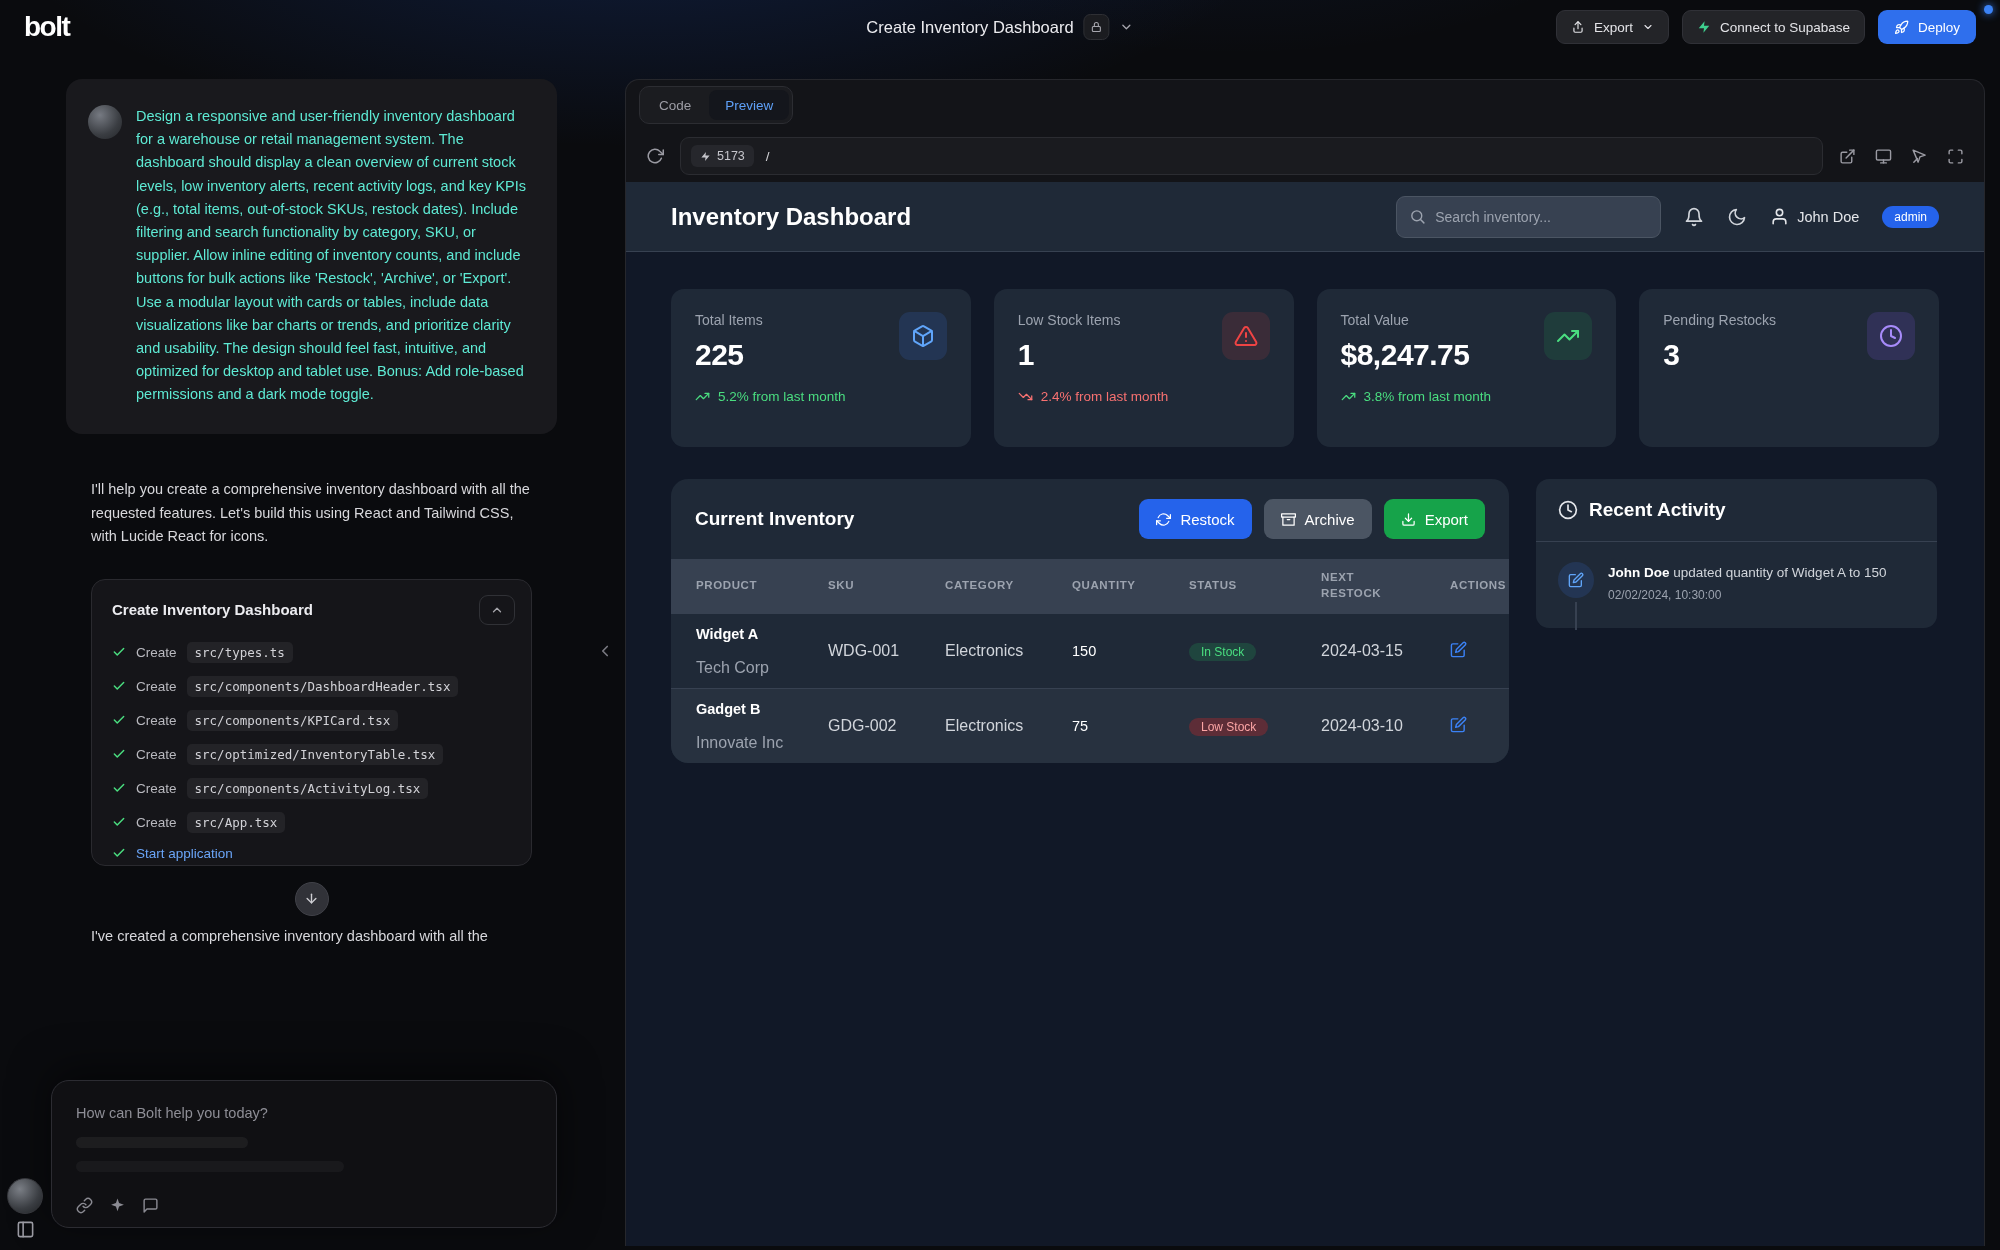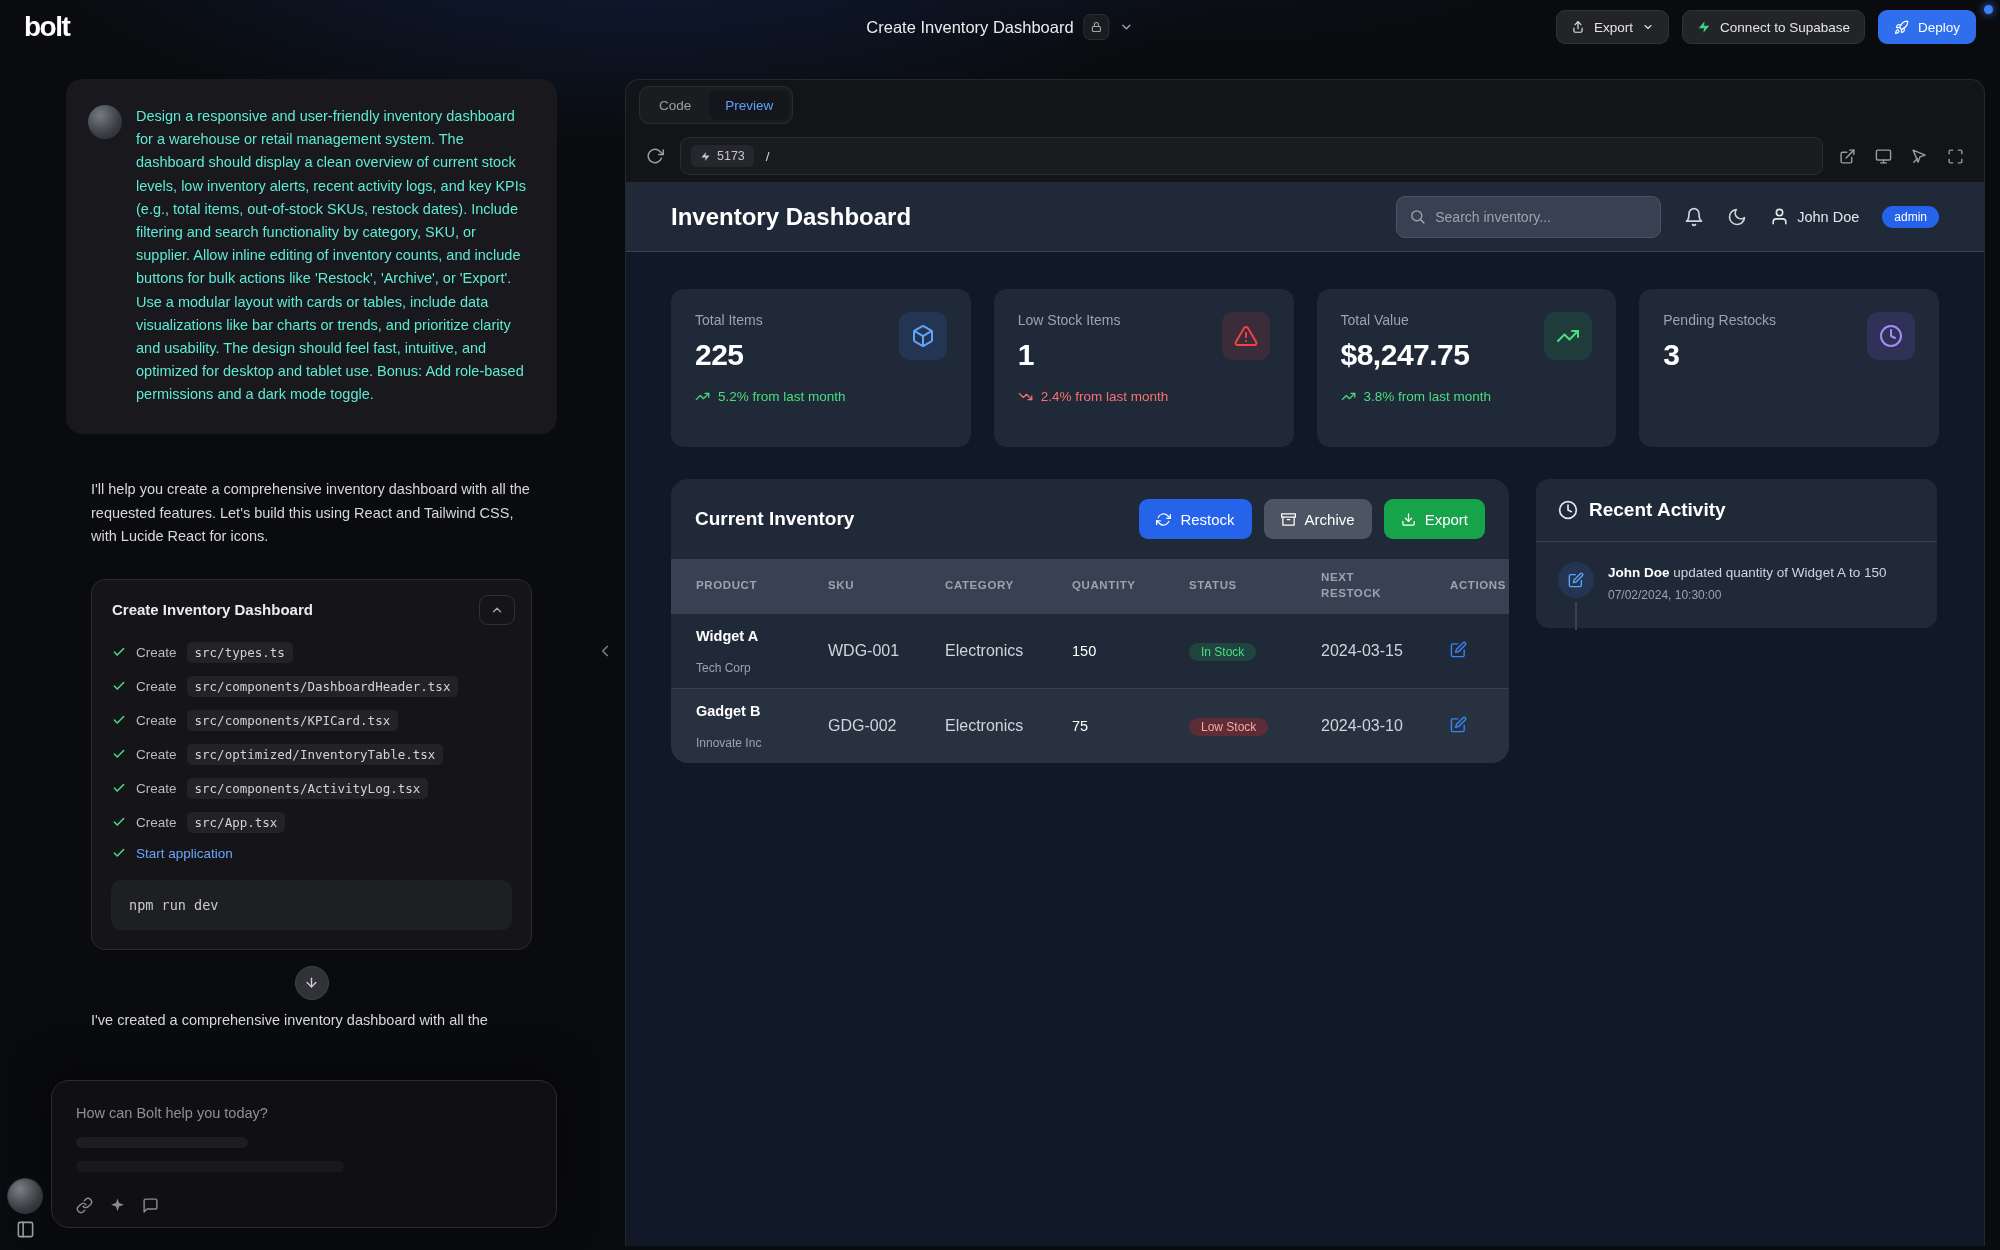--- a/index.html
+++ b/index.html
@@ -108,21 +108,21 @@
   .inv-actions { margin-left:auto; display:flex; gap:12px; }
   .inv-btn { height:40px; border-radius:9px; padding:0 17px; color:#fff; font-size:15px; display:flex; align-items:center; gap:9px; border:0; cursor:pointer; font-family:"Liberation Sans",sans-serif; }
   .btn-restock { background:#2563eb; } .btn-archive { background:#4b5563; } .btn-export { background:#16a34a; }
   .tbl-head, .tbl-row { display:grid; grid-template-columns:132px 117px 127px 117px 132px 129px 1fr; padding-left:25px; align-items:center; }
   .tbl-head { background:#374151; height:54px; }
   .th { font-size:11.5px; font-weight:700; letter-spacing:.6px; color:#9ca3af; text-transform:uppercase; line-height:1.35; padding-right:8px; }
   .th-restock { max-width:72px; }
   .tbl-row { height:75px; border-top:1px solid #374151; }
   .tbl-row.alt { background:rgba(55,65,81,.35); }
   .p-name { font-size:14.5px; font-weight:600; color:#fff; }
-  .p-supplier { font-size:12px; color:#9ca3af; margin-top:17px; }
+  .p-supplier { font-size:16px; color:#9ca3af; margin-top:17px; }
   .cell { font-size:16px; color:#d1d5db; }
   .cell-qty { color:#fff; font-size:14.5px; }
   .badge { display:inline-block; font-size:12px; padding:2px 12px; border-radius:999px; }
   .badge-green { background:rgba(34,197,94,.18); color:#4ade80; }
   .badge-red { background:rgba(220,38,38,.30); color:#fca5a5; }
   .edit-btn { color:#3b82f6; cursor:pointer; background:none; border:0; }
 
   .act-card { width:401px; background:#1f2937; border-radius:13px; }
   .act-head { display:flex; align-items:center; gap:11px; padding:20px 22px; border-bottom:1px solid #374151; color:#e5e7eb; }
   .act-title { font-size:19px; font-weight:700; color:#fff; }
@@ -275,21 +275,20 @@
         </div>
         <div class="step">
           <span class="check">
               <svg width="14" height="14" viewBox="0 0 24 24" fill="none" stroke="currentColor" stroke-width="2.5" stroke-linecap="round" stroke-linejoin="round">
                 <polyline points="20 6 9 17 4 12"></polyline>
               </svg>
             </span>
           <span class="start-link">Start application</span>
         </div>
       </div>
-      <div class="cmd-block">npm run dev</div>
     </div>
 
     <div class="scroll-btn-wrap">
       <button class="scroll-btn">
         <span>
           <svg width="15" height="15" viewBox="0 0 24 24" fill="none" stroke="currentColor" stroke-width="2.2" stroke-linecap="round" stroke-linejoin="round">
               <path d="M12 5v14"></path>
               <polyline points="19 12 12 19 5 12"></polyline>
             </svg>
         </span>
@@ -638,21 +637,21 @@
                   <svg width="16" height="16" viewBox="0 0 24 24" fill="none" stroke="currentColor" stroke-width="2" stroke-linecap="round" stroke-linejoin="round">
                       <path d="M11 4H4a2 2 0 0 0-2 2v14a2 2 0 0 0 2 2h14a2 2 0 0 0 2-2v-7"></path>
                       <path d="M18.5 2.5a2.12 2.12 0 0 1 3 3L12 15l-4 1 1-4 9.5-9.5z"></path>
                     </svg>
                 </div>
                 <div>
                   <div class="act-text">
                     <span class="act-actor">John Doe</span>
                     <span>updated quantity of Widget A to 150</span>
                   </div>
-                  <div class="act-time">07/02/2024, 10:30:00</div>
+                  <div class="act-time">02/02/2024, 10:30:00</div>
                 </div>
               </div>
             </div>
           </div>
 
         </div>
       </div>
     </div>
   </div>
 </div>

